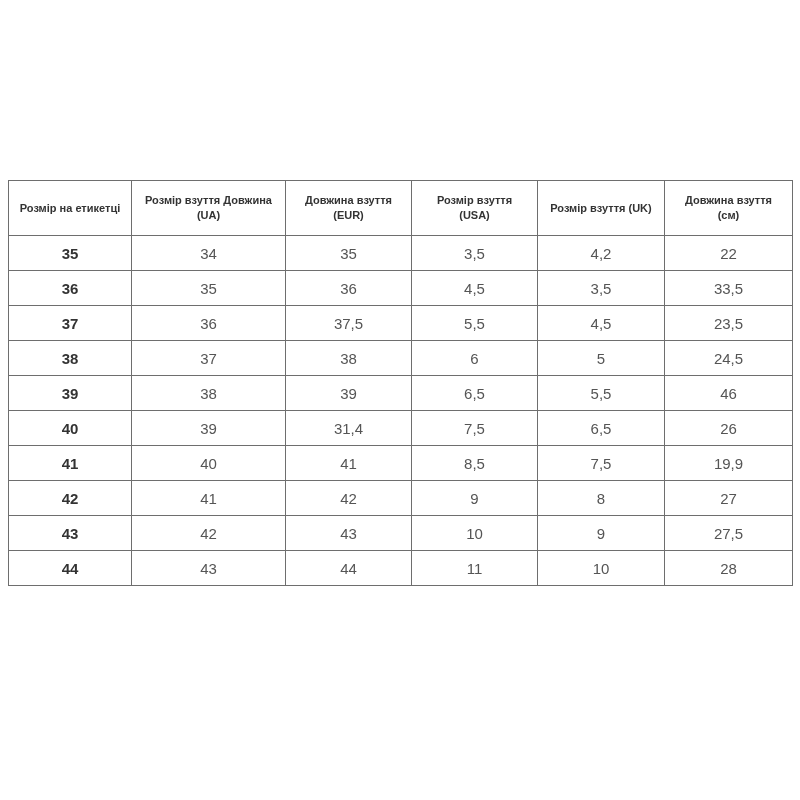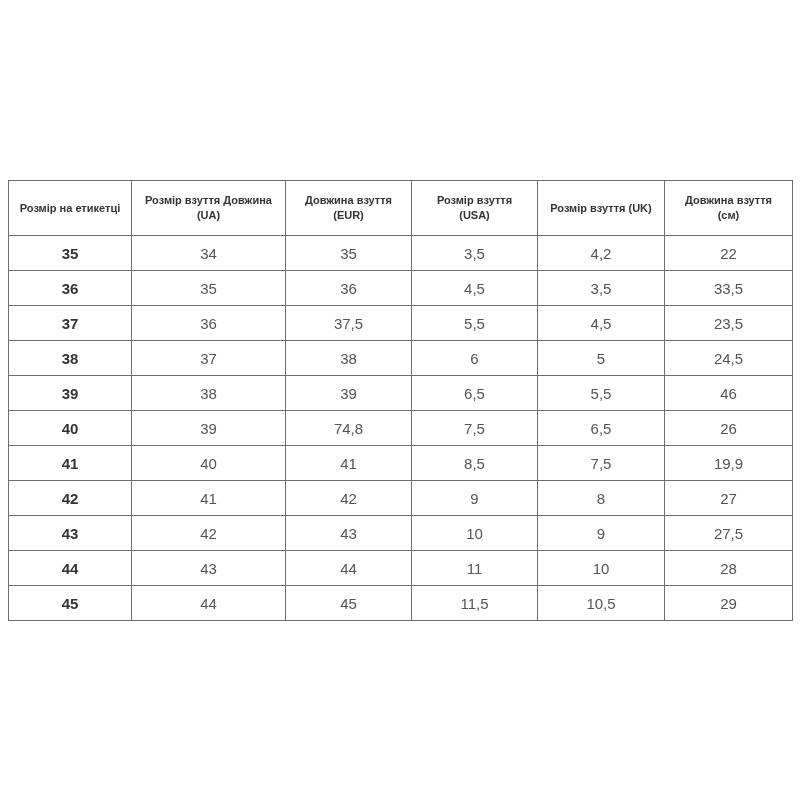--- a/index.html
+++ b/index.html
@@ -115,21 +115,21 @@
             <td class="label-col">39</td>
             <td>38</td>
             <td>39</td>
             <td>6,5</td>
             <td>5,5</td>
             <td>46</td>
           </tr>
           <tr>
             <td class="label-col">40</td>
             <td>39</td>
-            <td>74,8</td>
+            <td>31,4</td>
             <td>7,5</td>
             <td>6,5</td>
             <td>26</td>
           </tr>
           <tr>
             <td class="label-col">41</td>
             <td>40</td>
             <td>41</td>
             <td>8,5</td>
             <td>7,5</td>
@@ -152,24 +152,16 @@
             <td>27,5</td>
           </tr>
           <tr>
             <td class="label-col">44</td>
             <td>43</td>
             <td>44</td>
             <td>11</td>
             <td>10</td>
             <td>28</td>
           </tr>
-          <tr>
-            <td class="label-col">45</td>
-            <td>44</td>
-            <td>45</td>
-            <td>11,5</td>
-            <td>10,5</td>
-            <td>29</td>
-          </tr>
         </tbody>
     </table>
   </div>
 </div>
 
 </body></html>

